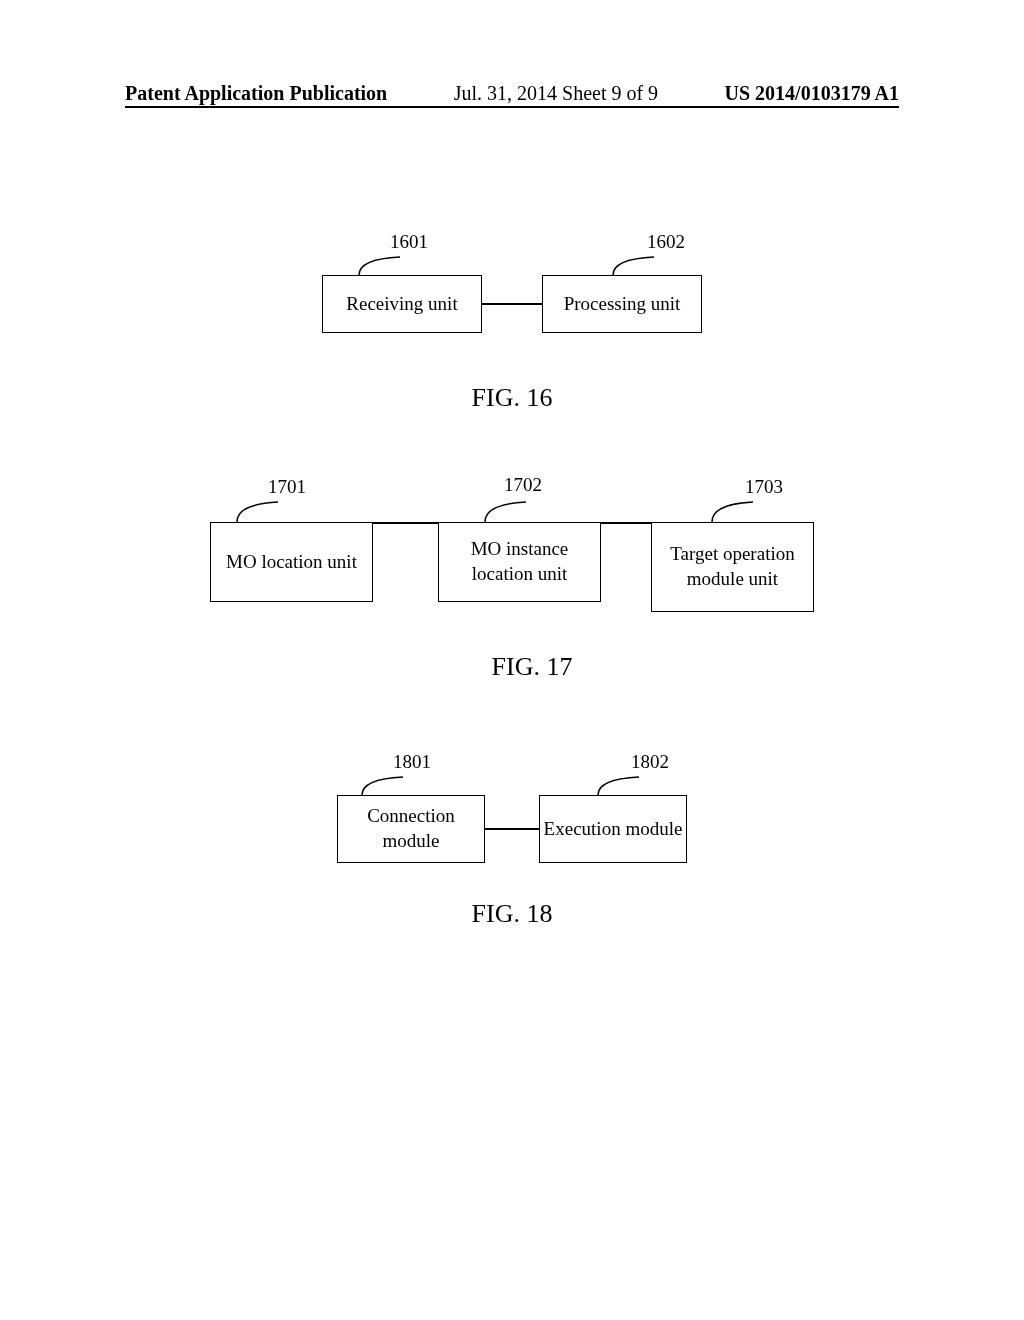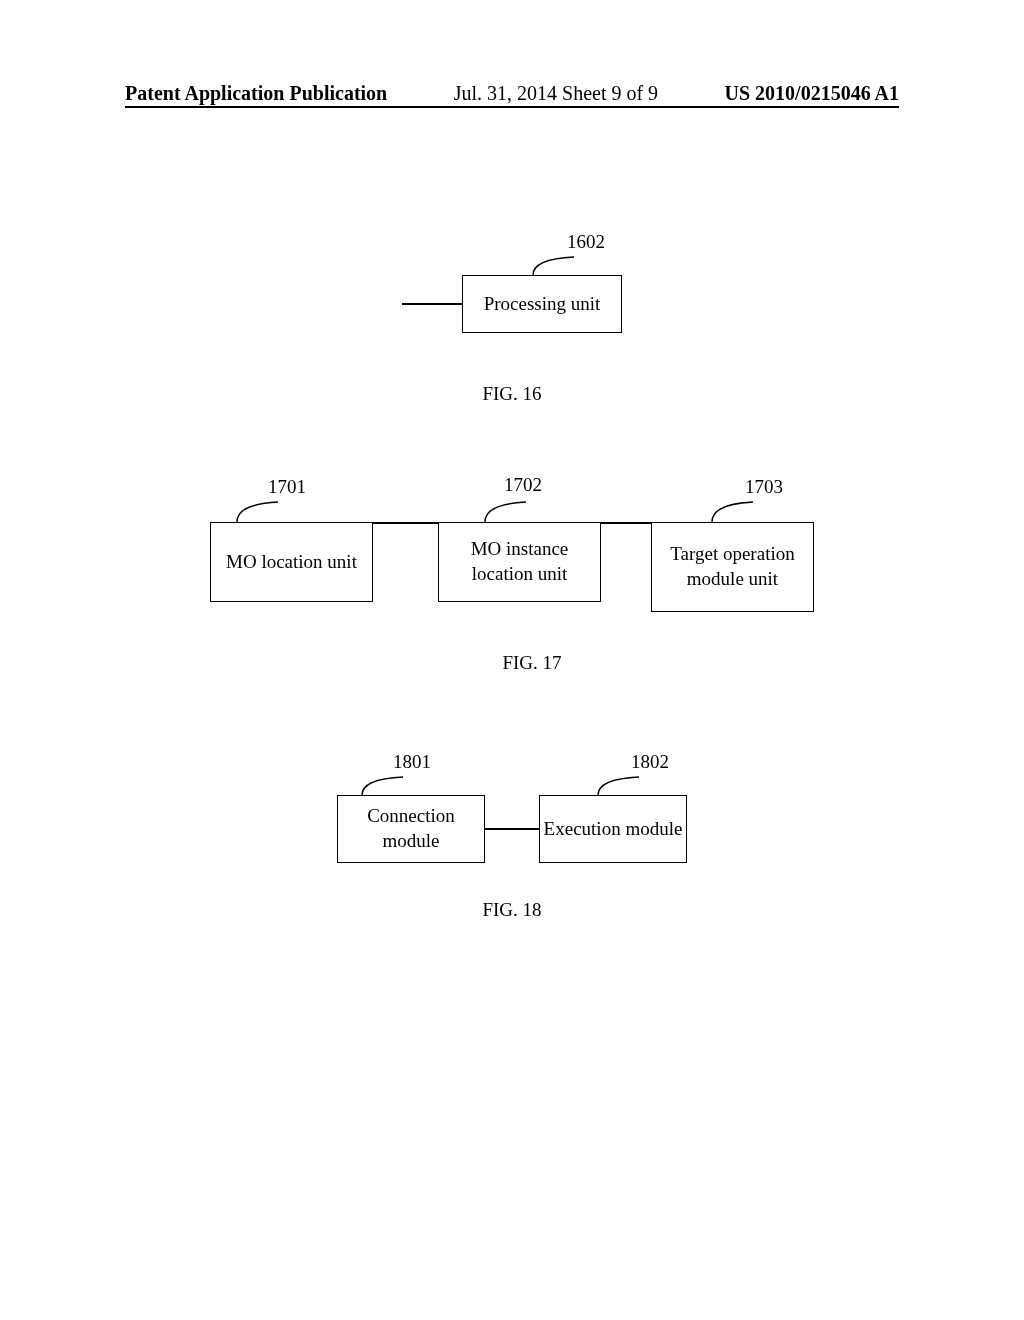--- a/index.html
+++ b/index.html
@@ -71,21 +71,21 @@
     }
     .ref-label {
       position: absolute;
       font-size: 19px;
     }
     .leader {
       position: absolute;
     }
     .fig-caption {
       text-align: center;
-      font-size: 19px;
+      font-size: 26px;
       margin-top: 50px;
     }
 
     
     .fig16 .box {
       width: 160px;
       height: 58px;
     }
     .fig16 .connector {
       width: 60px;
@@ -153,26 +153,35 @@
     .fig18 .fig-caption {
       margin-top: 36px;
     }
   </style>
 </head>
 <body>
 
 <div class="header">
   <span class="header-left">Patent Application Publication</span>
   <span class="header-center">Jul. 31, 2014  Sheet 9 of 9</span>
-  <span class="header-right">US 2010/0215046 A1</span>
+  <span class="header-right">US 2014/0103179 A1</span>
 </div>
 <div class="header-rule"></div>
 
 <div class="fig16">
   <div class="fig16-diagram">
+    <div class="box-wrap">
+      <div class="ref-label" style="top:-44px; left:68px;">1601</div>
+      <div class="leader" style="top:-20px; left:34px;">
+        <svg width="50" height="24">
+            <path d="M 3 20 Q 3 4 44 2" fill="none" stroke="#000" stroke-width="1.5"></path>
+          </svg>
+      </div>
+      <div class="box">Receiving unit</div>
+    </div>
     <div class="connector"></div>
     <div class="box-wrap">
       <div class="ref-label" style="top:-44px; left:105px;">1602</div>
       <div class="leader" style="top:-20px; left:68px;">
         <svg width="50" height="24">
             <path d="M 3 20 Q 3 4 44 2" fill="none" stroke="#000" stroke-width="1.5"></path>
           </svg>
       </div>
       <div class="box">Processing unit</div>
     </div>

